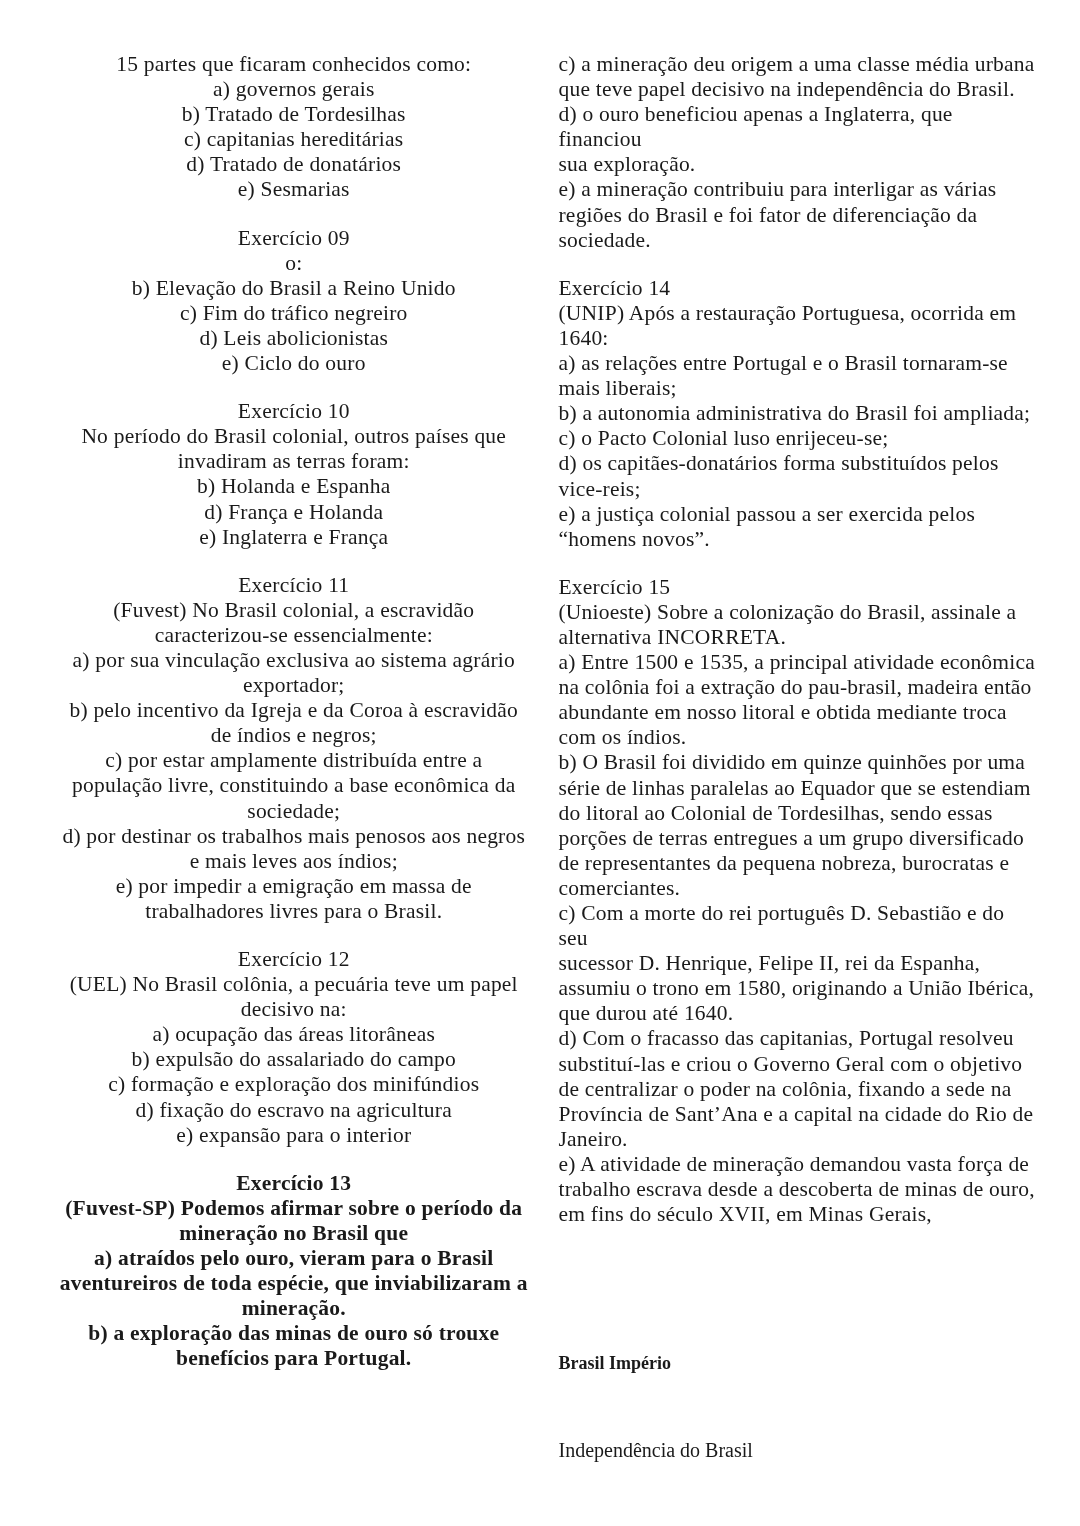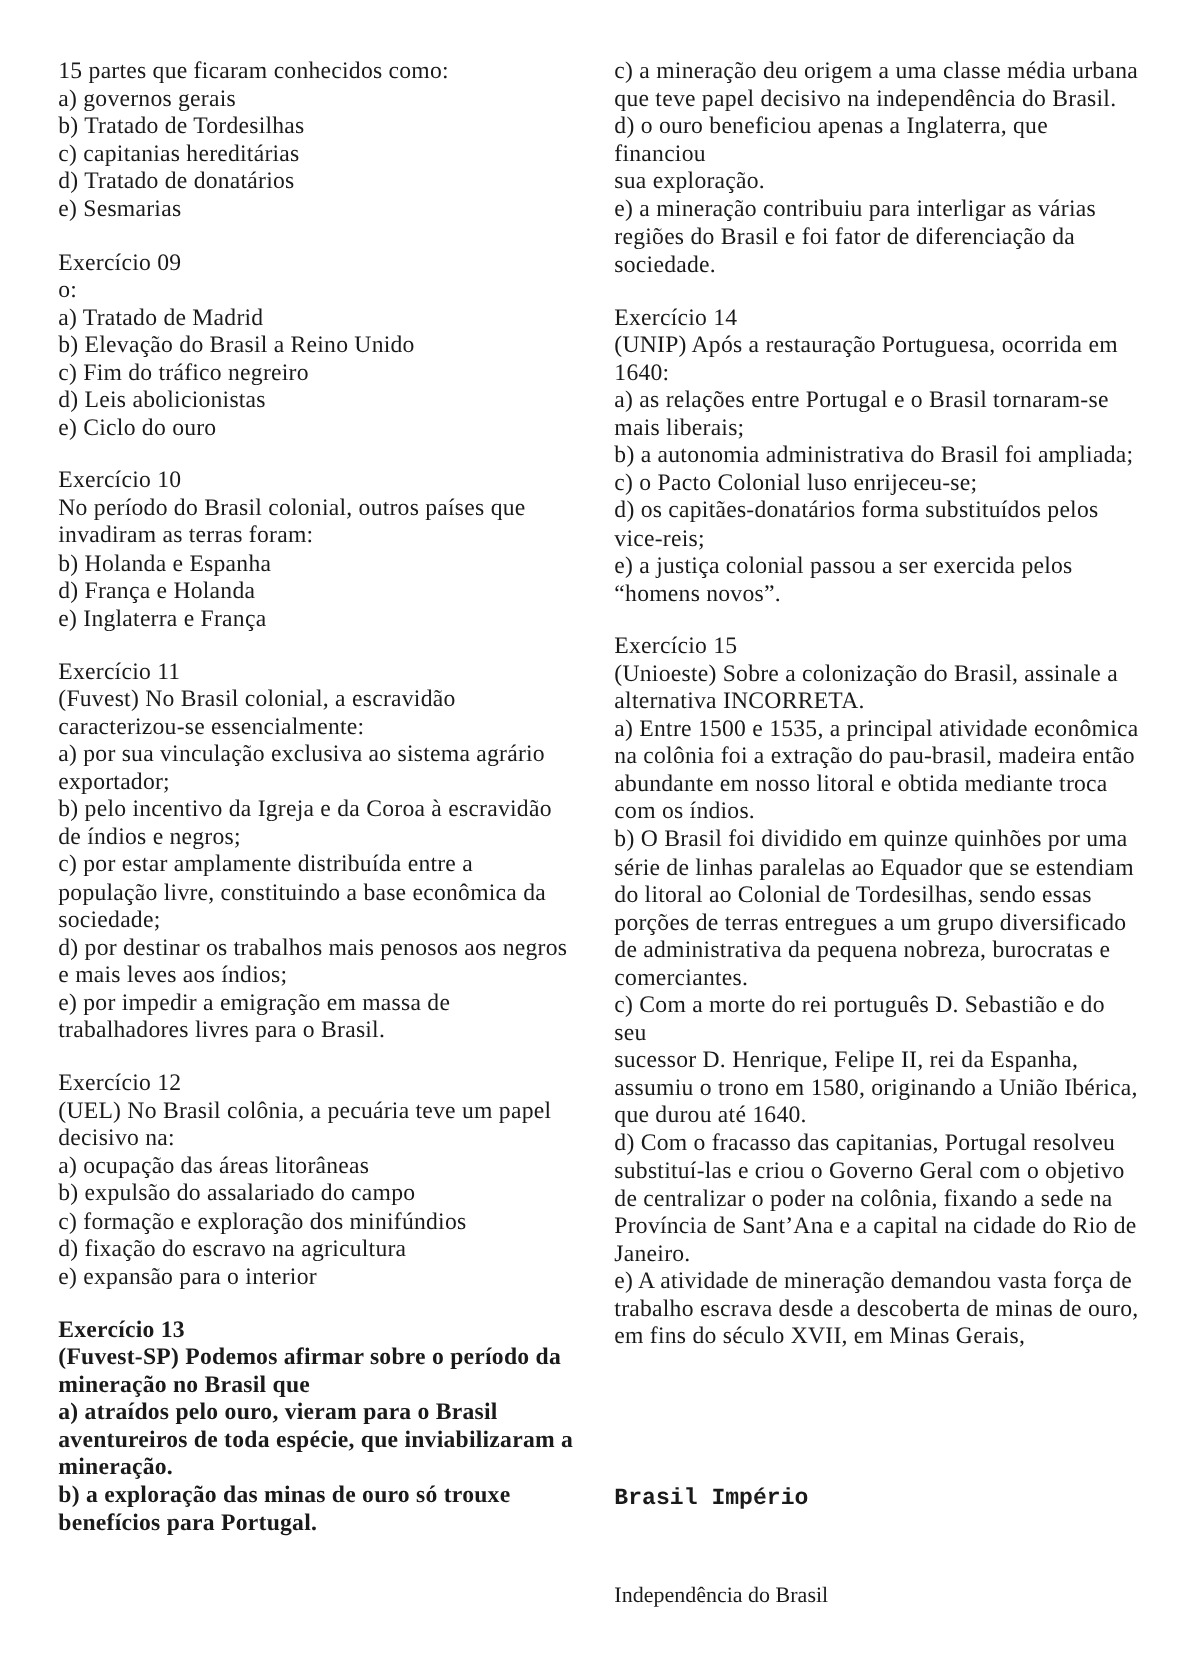--- a/index.html
+++ b/index.html
@@ -30,42 +30,41 @@
     width: 982px;
     height: 1450px;
     display: flex;
     flex-direction: row;
     gap: 24px;
   }
   .col {
     width: 479px;
     box-sizing: border-box;
   }
-  .col-left  { width: 482px; }
+  .col-left  { width: 482px; text-align: center; }
   .col-right { width: 477px; }
 
   .block {
     margin: 0 0 23px 0;
   }
   .block:last-child { margin-bottom: 0; font-weight: bold; }
 
   .line {
     font-size: 21.5px;
     line-height: 25.1px;
     white-space: pre-wrap;
     word-break: normal;
     letter-spacing: 0.01em;
   }
 
   .heading-main {
-    font-size: 21px;
+    font-size: 18px;
     line-height: 26px;
     font-weight: bold;
     margin: 0;
-    font-family: Liberation Mono, monospace;
   }
   .heading-sub {
     font-size: 20px;
     line-height: 24px;
     font-weight: normal;
     margin: 0;
   }
   .spacer-xl { height: 100px; }
   .spacer-lg { height: 62px; }
 </style>
@@ -82,21 +81,20 @@
         <div class="line">a) governos gerais</div>
         <div class="line">b) Tratado de Tordesilhas</div>
         <div class="line">c) capitanias hereditárias</div>
         <div class="line">d) Tratado de donatários</div>
         <div class="line">e) Sesmarias</div>
       </div>
 
       <div class="block">
         <div class="line">Exercício 09</div>
         <div class="line">o:</div>
-        <div class="line">a) Tratado de Madrid</div>
         <div class="line">b) Elevação do Brasil a Reino Unido</div>
         <div class="line">c) Fim do tráfico negreiro</div>
         <div class="line">d) Leis abolicionistas</div>
         <div class="line">e) Ciclo do ouro</div>
       </div>
 
       <div class="block">
         <div class="line">Exercício 10</div>
         <div class="line">No período do Brasil colonial, outros países que</div>
         <div class="line">invadiram as terras foram:</div>
@@ -177,21 +175,21 @@
         <div class="line">(Unioeste) Sobre a colonização do Brasil, assinale a</div>
         <div class="line">alternativa INCORRETA.</div>
         <div class="line">a) Entre 1500 e 1535, a principal atividade econômica</div>
         <div class="line">na colônia foi a extração do pau-brasil, madeira então</div>
         <div class="line">abundante em nosso litoral e obtida mediante troca</div>
         <div class="line">com os índios.</div>
         <div class="line">b) O Brasil foi dividido em quinze quinhões por uma</div>
         <div class="line">série de linhas paralelas ao Equador que se estendiam</div>
         <div class="line">do litoral ao Colonial de Tordesilhas, sendo essas</div>
         <div class="line">porções de terras entregues a um grupo diversificado</div>
-        <div class="line">de administrativa da pequena nobreza, burocratas e</div>
+        <div class="line">de representantes da pequena nobreza, burocratas e</div>
         <div class="line">comerciantes.</div>
         <div class="line">c) Com a morte do rei português D. Sebastião e do seu</div>
         <div class="line">sucessor D. Henrique, Felipe II, rei da Espanha,</div>
         <div class="line">assumiu o trono em 1580, originando a União Ibérica,</div>
         <div class="line">que durou até 1640.</div>
         <div class="line">d) Com o fracasso das capitanias, Portugal resolveu</div>
         <div class="line">substituí-las e criou o Governo Geral com o objetivo</div>
         <div class="line">de centralizar o poder na colônia, fixando a sede na</div>
         <div class="line">Província de Sant’Ana e a capital na cidade do Rio de</div>
         <div class="line">Janeiro.</div>

